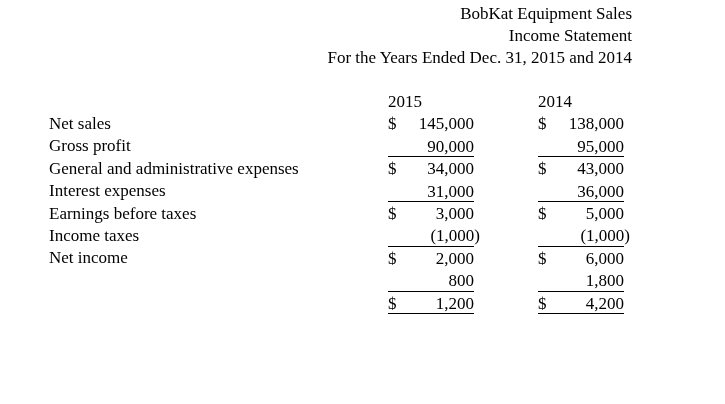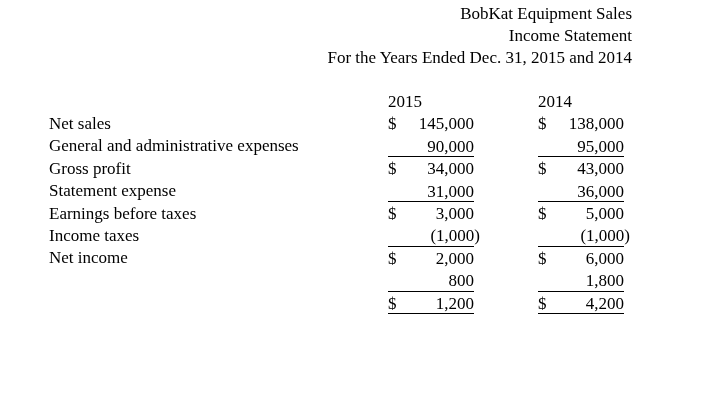--- a/index.html
+++ b/index.html
@@ -62,23 +62,23 @@
 <body>
 
 <div class="header">
   <div>BobKat Equipment Sales</div>
   <div>Income Statement</div>
   <div>For the Years Ended Dec. 31, 2015 and 2014</div>
 </div>
 
 <div class="labels">
   <div>Net sales</div>
+  <div>Gross profit</div>
   <div>General and administrative expenses</div>
-  <div>Gross profit</div>
-  <div>Statement expense</div>
+  <div>Interest expenses</div>
   <div>Earnings before taxes</div>
   <div>Income taxes</div>
   <div>Net income</div>
 </div>
 
 <div class="col c2015">
   <div class="year">2015</div>
   <div class="cell">
       <span class="dollar">$</span>
       <span class="amt">145,000</span>

